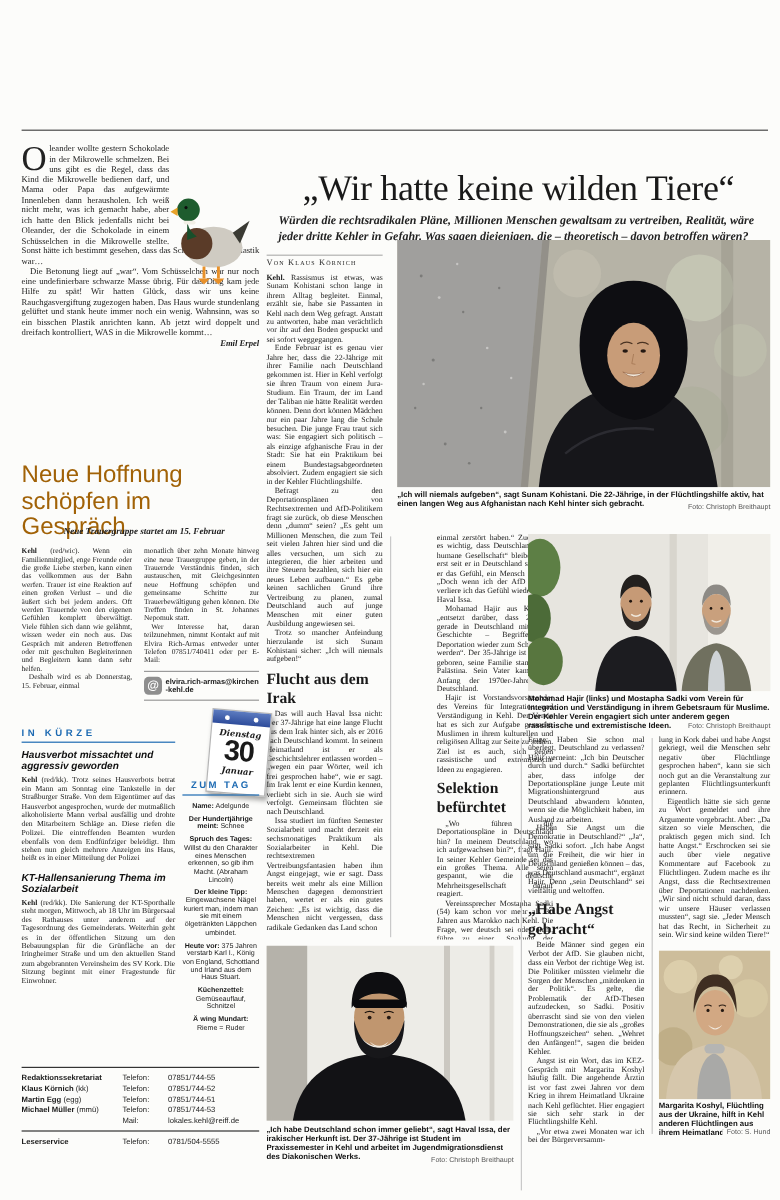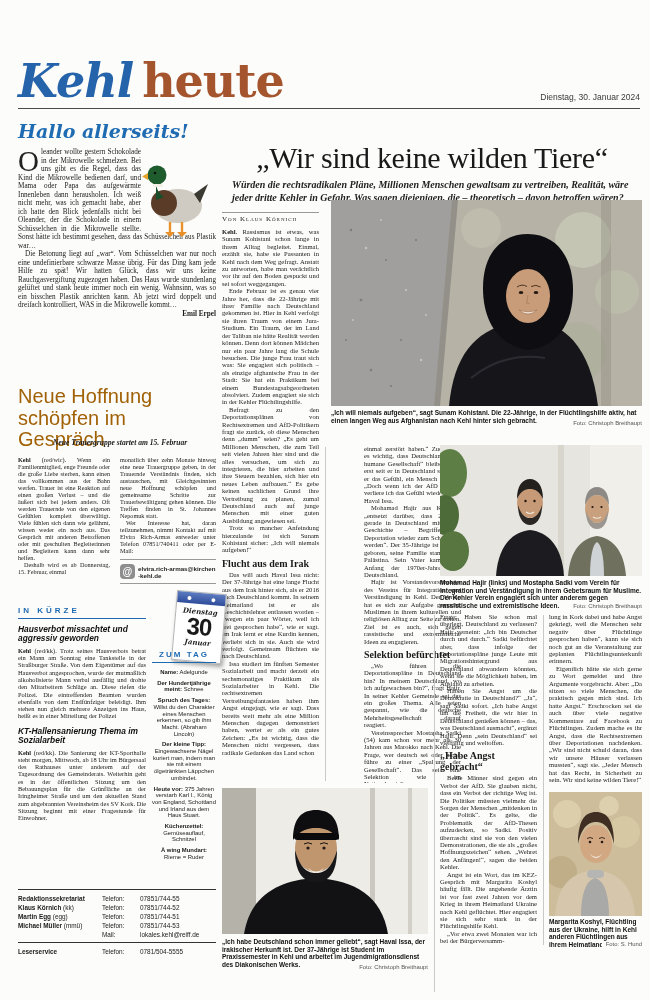--- a/index.html
+++ b/index.html
@@ -11,33 +11,33 @@
   .mast-heute{font-family:"DejaVu Serif",serif;font-weight:bold;font-size:46px;color:#a5552e;margin-left:9px;letter-spacing:-1px;}
   .mast-date{position:absolute;right:0;bottom:4px;font-family:"Liberation Sans",sans-serif;font-size:8.5px;color:#3a3a3a;}
   .mast-rule{position:absolute;left:18px;top:108px;width:622px;height:1px;background:#4a4a4a;}
   
   .hallo{position:absolute;left:18px;top:120px;width:198px;}
   .hallo h2{margin:0 0 6px 0;font-family:"DejaVu Serif",serif;font-style:italic;font-weight:bold;font-size:19px;color:#1f6cb3;}
   .hallo-body p{margin:0;font-size:7.2px;line-height:8.5px;text-align:justify;hyphens:auto;}
   .hallo-body p+p{text-indent:7px;}
   .dropcap{float:left;font-size:29px;line-height:24px;padding:1px 2px 0 0;color:#222;}
   .duck-spacer{float:right;width:72px;height:84px;margin-left:3px;}
-  .sig{font-weight:bold;float:right;padding-left:6px;}
+  .sig{font-weight:bold;float:right;padding-left:6px;font-style:italic;}
   .duck{position:absolute;left:142px;top:160px;}
   
   .main-headline{position:absolute;left:222px;top:122px;width:420px;text-align:center;
       font-size:30px;line-height:1.05;color:#191919;letter-spacing:-.3px;font-weight:400;}
   .subdeck{position:absolute;left:232px;top:168px;width:400px;text-align:left;
       font-style:italic;font-weight:bold;font-size:10px;line-height:1.3;color:#222;}
   .byline{border-top:1px solid #999;padding-top:2px;margin-bottom:5px;
       font-variant:small-caps;letter-spacing:1px;font-size:7px;color:#222;}
   .tcol{position:absolute;overflow:hidden;}
   .tcol p{margin:0;font-size:6.6px;line-height:7.4px;text-align:justify;hyphens:auto;}
   .tcol p+p, .tcol h4+p{text-indent:7px;}
-  .tcol h4{margin:4px 0 2px 0;font-size:10px;font-weight:bold;}
+  .tcol h4{margin:4px 0 2px 0;font-size:13px;font-weight:bold;}
   .vrule{position:absolute;width:1px;background:#c9c9c9;}
   figure{margin:0;}
   .photo{position:absolute;line-height:0;}
   .figcap{position:absolute;font-family:"Liberation Sans",sans-serif;font-weight:bold;
       font-size:6.5px;line-height:7.5px;color:#111;}
   .figcap .credit{position:absolute;right:0;bottom:0;font-weight:normal;font-size:5.9px;color:#555;
       background:#fcfcfa;padding-left:4px;}
   
   .nh-head{position:absolute;left:18px;top:386px;width:200px;margin:0;
       font-family:"Liberation Sans",sans-serif;font-weight:400;font-size:20px;line-height:1.08;color:#a16207;}
@@ -78,47 +78,42 @@
   .k-name{width:84px;font-weight:bold;}
   .k-name i{font-weight:normal;font-style:normal;}
   .k-label{width:38px;}
   .k-val{flex:1;}
 </style>
 </head>
 <body>
 
 <div class="page">
 
-  <header class="masthead">
-    <span class="mast-kehl">Kehl</span><span class="mast-heute">heute</span>
-    <span class="mast-date">Dienstag, 30. Januar 2024</span>
-  </header>
   <div class="mast-rule"></div>
 
   <section class="hallo">
-    <h2>Hallo allerseits!</h2>
     <div class="hallo-body">
       <p><span class="duck-spacer"></span><span class="dropcap">O</span><span>leander wollte gestern Schokolade in der Mikrowelle schmelzen. Bei uns gibt es die Regel, dass das Kind die Mikrowelle bedienen darf, und Mama oder Papa das aufgewärmte Innenleben dann herausholen. Ich weiß nicht mehr, was ich gemacht habe, aber ich hatte den Blick jedenfalls nicht bei Oleander, der die Schokolade in einem Schüsselchen in die Mikrowelle stellte. Sonst hätte ich bestimmt gesehen, dass das Schüsselchen aus Plastik war…</span></p>
       <p><span>Die Betonung liegt auf „war“. Vom Schüsselchen war nur noch eine undefinierbare schwarze Masse übrig. Für das Ding kam jede Hilfe zu spät! Wir hatten Glück, dass wir uns keine Rauchgasvergiftung zugezogen haben. Das Haus wurde stundenlang gelüftet und stank heute immer noch ein wenig. Wahnsinn, was so ein bisschen Plastik anrichten kann. Ab jetzt wird doppelt und dreifach kontrolliert, WAS in die Mikrowelle kommt…</span> <span class="sig">Emil Erpel</span></p>
     </div>
   </section>
   <svg class="duck" width="68" height="80" viewBox="0 0 68 80">
     <ellipse cx="36" cy="46" rx="24" ry="17" fill="#cfcbc2"></ellipse>
     <path d="M52 34 L66 24 L58 43 Z" fill="#3a3a33"></path>
     <ellipse cx="22" cy="43" rx="13" ry="13" fill="#5a3b28"></ellipse>
     <path d="M14 22 C14 30 18 34 22 37 L14 40 Z" fill="#174f2a"></path>
     <circle cx="15" cy="15" r="9.5" fill="#1e5c2e"></circle>
     <path d="M6 13 L0 16.5 L6 20 Z" fill="#e8a32a"></path>
     <circle cx="13" cy="13" r="1.3" fill="#0c0c0c"></circle>
     <rect x="11" y="24" width="10" height="3" rx="1.5" fill="#f2efe6"></rect>
     <path d="M28 62 L28 72 M40 62 L40 72" stroke="#e8912a" stroke-width="2.4" fill="none"></path>
     <path d="M23 72 L33 72 L28 77 Z M35 72 L45 72 L40 77 Z" fill="#e8912a"></path>
   </svg>
 
-  <h1 class="main-headline">„Wir sind keine wilden Tiere“</h1>
+  <h1 class="main-headline">„Wir hatte keine wilden Tiere“</h1>
   <p class="subdeck">Würden die rechtsradikalen Pläne, Millionen Menschen gewaltsam zu vertreiben, Realität, wäre jeder dritte Kehler in Gefahr. Was sagen diejenigen, die – theoretisch – davon betroffen wären?</p>
 
   <figure class="photo" style="left:331px;top:200px;">
     <svg width="311" height="206" viewBox="0 0 311 206">
       <rect width="311" height="206" fill="#b6b3a6"></rect>
       <circle cx="252" cy="40" r="28" fill="#cdd0bc" opacity=".6"></circle>
       <circle cx="286" cy="92" r="22" fill="#c2c6b0" opacity=".5"></circle>
       <circle cx="246" cy="152" r="30" fill="#a9ad98" opacity=".5"></circle>
       <circle cx="150" cy="28" r="20" fill="#c8c4b4" opacity=".5"></circle>
       <rect x="270" y="0" width="10" height="206" fill="#8f8d80" opacity=".4"></rect>

